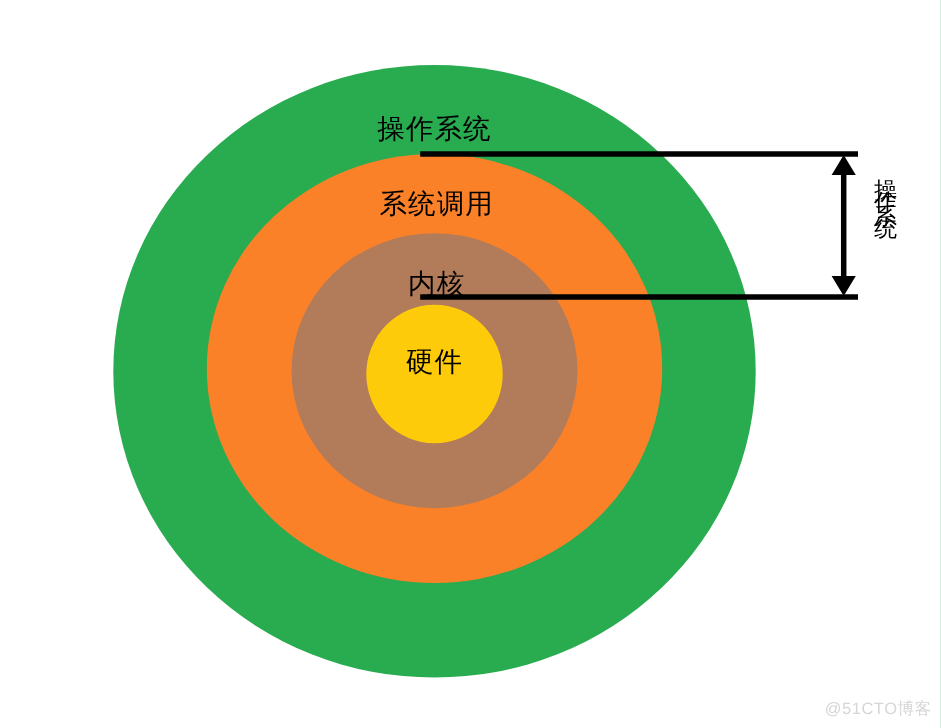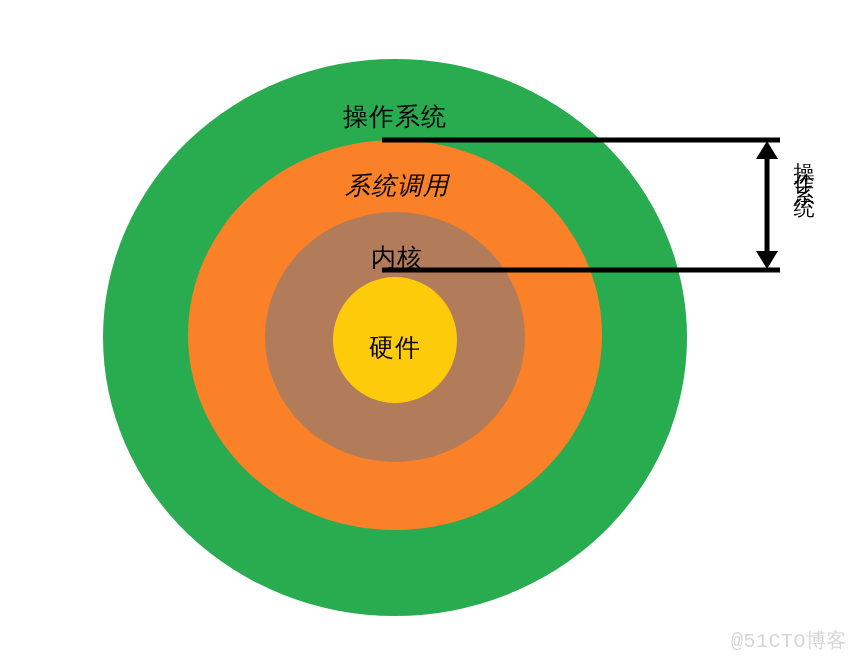--- a/index.html
+++ b/index.html
@@ -27,23 +27,23 @@
   .layer-label {
     position: absolute;
     transform: translateX(-50%);
     color: #000000;
     font-size: 25px;
     font-weight: 500;
     white-space: nowrap;
     letter-spacing: 1px;
   }
   .label-app    { left: 395px; top: 100px; }
-  .label-sys    { left: 397px; top: 169px; font-style: italic; }
+  .label-sys    { left: 397px; top: 169px; }
   .label-kernel { left: 397px; top: 241px; }
-  .label-hw     { left: 395px; top: 331px; }
+  .label-hw     { left: 395px; top: 312px; }
 
   .vertical-label {
     position: absolute;
     left: 790px;
     top: 146px;
     writing-mode: vertical-lr;
     text-orientation: upright;
     letter-spacing: 11px;
     font-size: 21px;
     color: #000000;
@@ -56,24 +56,23 @@
     top: 0;
     width: 855px;
     height: 662px;
     pointer-events: none;
   }
 
   .watermark {
     position: absolute;
     right: 8px;
     bottom: 8px;
-    font-size: 20px;
+    font-size: 15px;
     color: #d6d6d6;
     letter-spacing: 0.5px;
-    font-family: Liberation Mono, monospace;
   }
 </style>
 </head>
 <body>
 
 <div class="canvas">
 
   <div class="ellipse green" style="background-color: rgb(41, 171, 79);"></div>
 
   <div class="ellipse orange" style="background-color: rgb(251, 129, 40);"></div>

